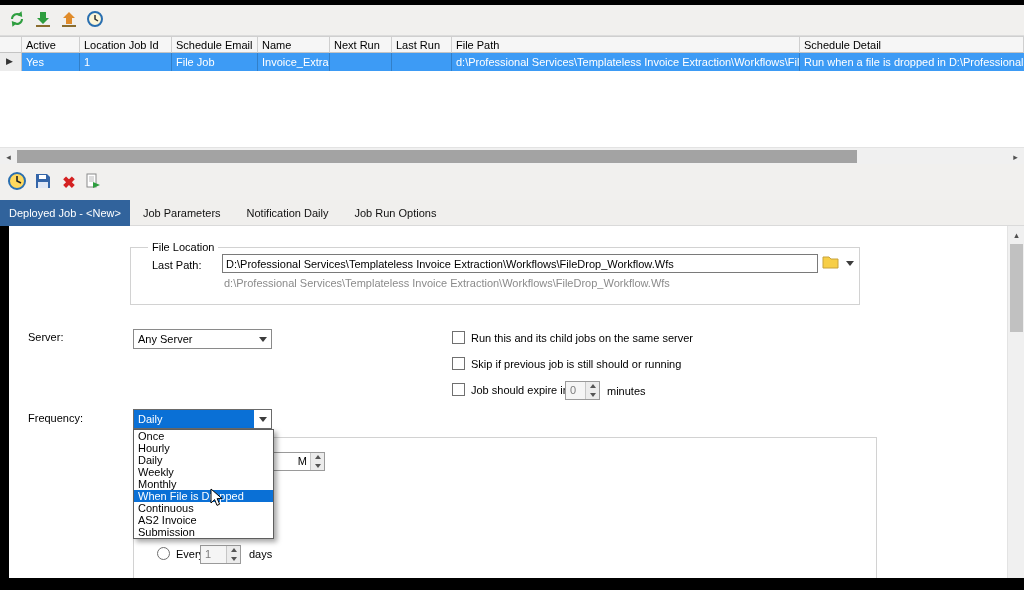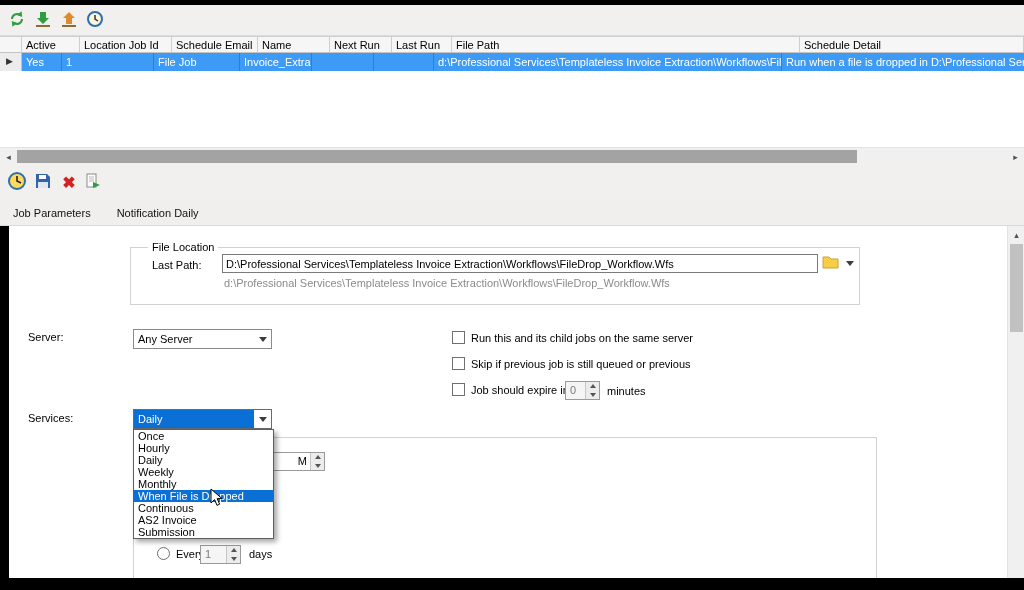--- a/index.html
+++ b/index.html
@@ -94,21 +94,21 @@
     <div class="hcell" style="width:92px">Location Job Id</div>
     <div class="hcell" style="width:86px">Schedule Email</div>
     <div class="hcell" style="width:72px">Name</div>
     <div class="hcell" style="width:62px">Next Run</div>
     <div class="hcell" style="width:60px">Last Run</div>
     <div class="hcell" style="width:348px">File Path</div>
     <div class="hcell" style="flex:1">Schedule Detail</div>
   </div>
   <div class="gridrow" style="top:53px;height:18px;background:#3d9bf5">
     <div class="dcell" style="width:22px;background:#ececec;color:#333;padding-left:6px;font-size:9px">▶</div>
-    <div class="dcell" style="width:40px">Yes</div>
+    <div class="dcell" style="width:58px">Yes</div>
     <div class="dcell" style="width:92px">1</div>
     <div class="dcell" style="width:86px">File Job</div>
     <div class="dcell" style="width:72px">Invoice_Extraction</div>
     <div class="dcell" style="width:62px"></div>
     <div class="dcell" style="width:60px"></div>
     <div class="dcell" style="width:348px">d:\Professional Services\Templateless Invoice Extraction\Workflows\FileDrop_Workflow.Wfs</div>
     <div class="dcell" style="flex:1;border-right:none">Run when a file is dropped in D:\Professional Services\T</div>
   </div>
 </div>
 
@@ -144,22 +144,24 @@
       <svg width="18" height="18" viewBox="0 0 18 18">
         <rect x="3" y="2" width="9" height="13" fill="#fff" stroke="#8a8a8a"></rect>
         <path d="M5 5h5M5 7h5M5 9h5" stroke="#b9b9b9"></path>
         <polygon points="9,10 16,13 9,16" fill="#2e9e3f"></polygon>
       </svg>
     </span>
   </div>
 </div>
 
 <div class="abs tabs" style="left:0;top:200px;width:1024px;height:26px;background:#f0efed;border-bottom:1px solid #dadada">
+  <div class="tab active" style="padding:0 9px">Deployed Job - &lt;New&gt;</div>
   <div class="tab">Job Parameters</div>
   <div class="tab">Notification Daily</div>
+  <div class="tab">Job Run Options</div>
 </div>
 
 <div class="gbox" style="left:130px;top:247px;width:730px;height:58px"></div>
 <div class="glegend lbl" style="left:148px;top:241px">File Location</div>
 <div class="lbl" style="left:152px;top:259px">Last Path:</div>
 <input class="tb" type="text" style="left: 222px; top: 254px; width: 596px; height: 19px;" value="D:\Professional Services\Templateless Invoice Extraction\Workflows\FileDrop_Workflow.Wfs">
 <div class="icon-btn" style="left:820px;top:253px;width:20px;height:20px">
   <span>
     <svg width="17" height="14" viewBox="0 0 17 14">
       <path d="M1 2h6l2 2h7v9H1z" fill="#f7ce46" stroke="#c8a33c"></path>
@@ -176,38 +178,38 @@
   <div class="txt">Any Server</div>
   <div class="arrowbox">
       <span class="tri-down"></span>
     </div>
 </div>
 
 <div class="cbx" style="left:452px;top:331px"></div>
 <div class="lbl" style="left:471px;top:332px">Run this and its child jobs on the same server</div>
 
 <div class="cbx" style="left:452px;top:357px"></div>
-<div class="lbl" style="left:471px;top:358px">Skip if previous job is still queued or previous</div>
+<div class="lbl" style="left:471px;top:358px">Skip if previous job is still should or running</div>
 
 <div class="cbx" style="left:452px;top:383px"></div>
 <div class="lbl" style="left:471px;top:384px">Job should expire in</div>
 <div class="spin" style="left:565px;top:381px;width:35px;height:19px">
   <div class="val">0</div>
   <div class="btns">
     <div>
         <span class="tri-up-s"></span>
       </div>
     <div>
         <span class="tri-down-s"></span>
       </div>
   </div>
 </div>
 <div class="lbl" style="left:607px;top:385px">minutes</div>
 
-<div class="lbl" style="left:28px;top:412px">Services:</div>
+<div class="lbl" style="left:28px;top:412px">Frequency:</div>
 <div class="combo" style="left:133px;top:409px;width:139px;height:20px;border-color:#6a6a6a">
   <div class="txt" style="background:#0a70d6;color:#fff">Daily</div>
   <div class="arrowbox">
       <span class="tri-down"></span>
     </div>
 </div>
 
 <div class="gbox" style="left:133px;top:437px;width:744px;height:146px;z-index:1"></div>
 <div class="spin" style="left:231px;top:452px;width:94px;height:19px;background:#fff;z-index:2">
   <div class="val" style="color:#000;text-align:right;padding-right:3px">M</div>

